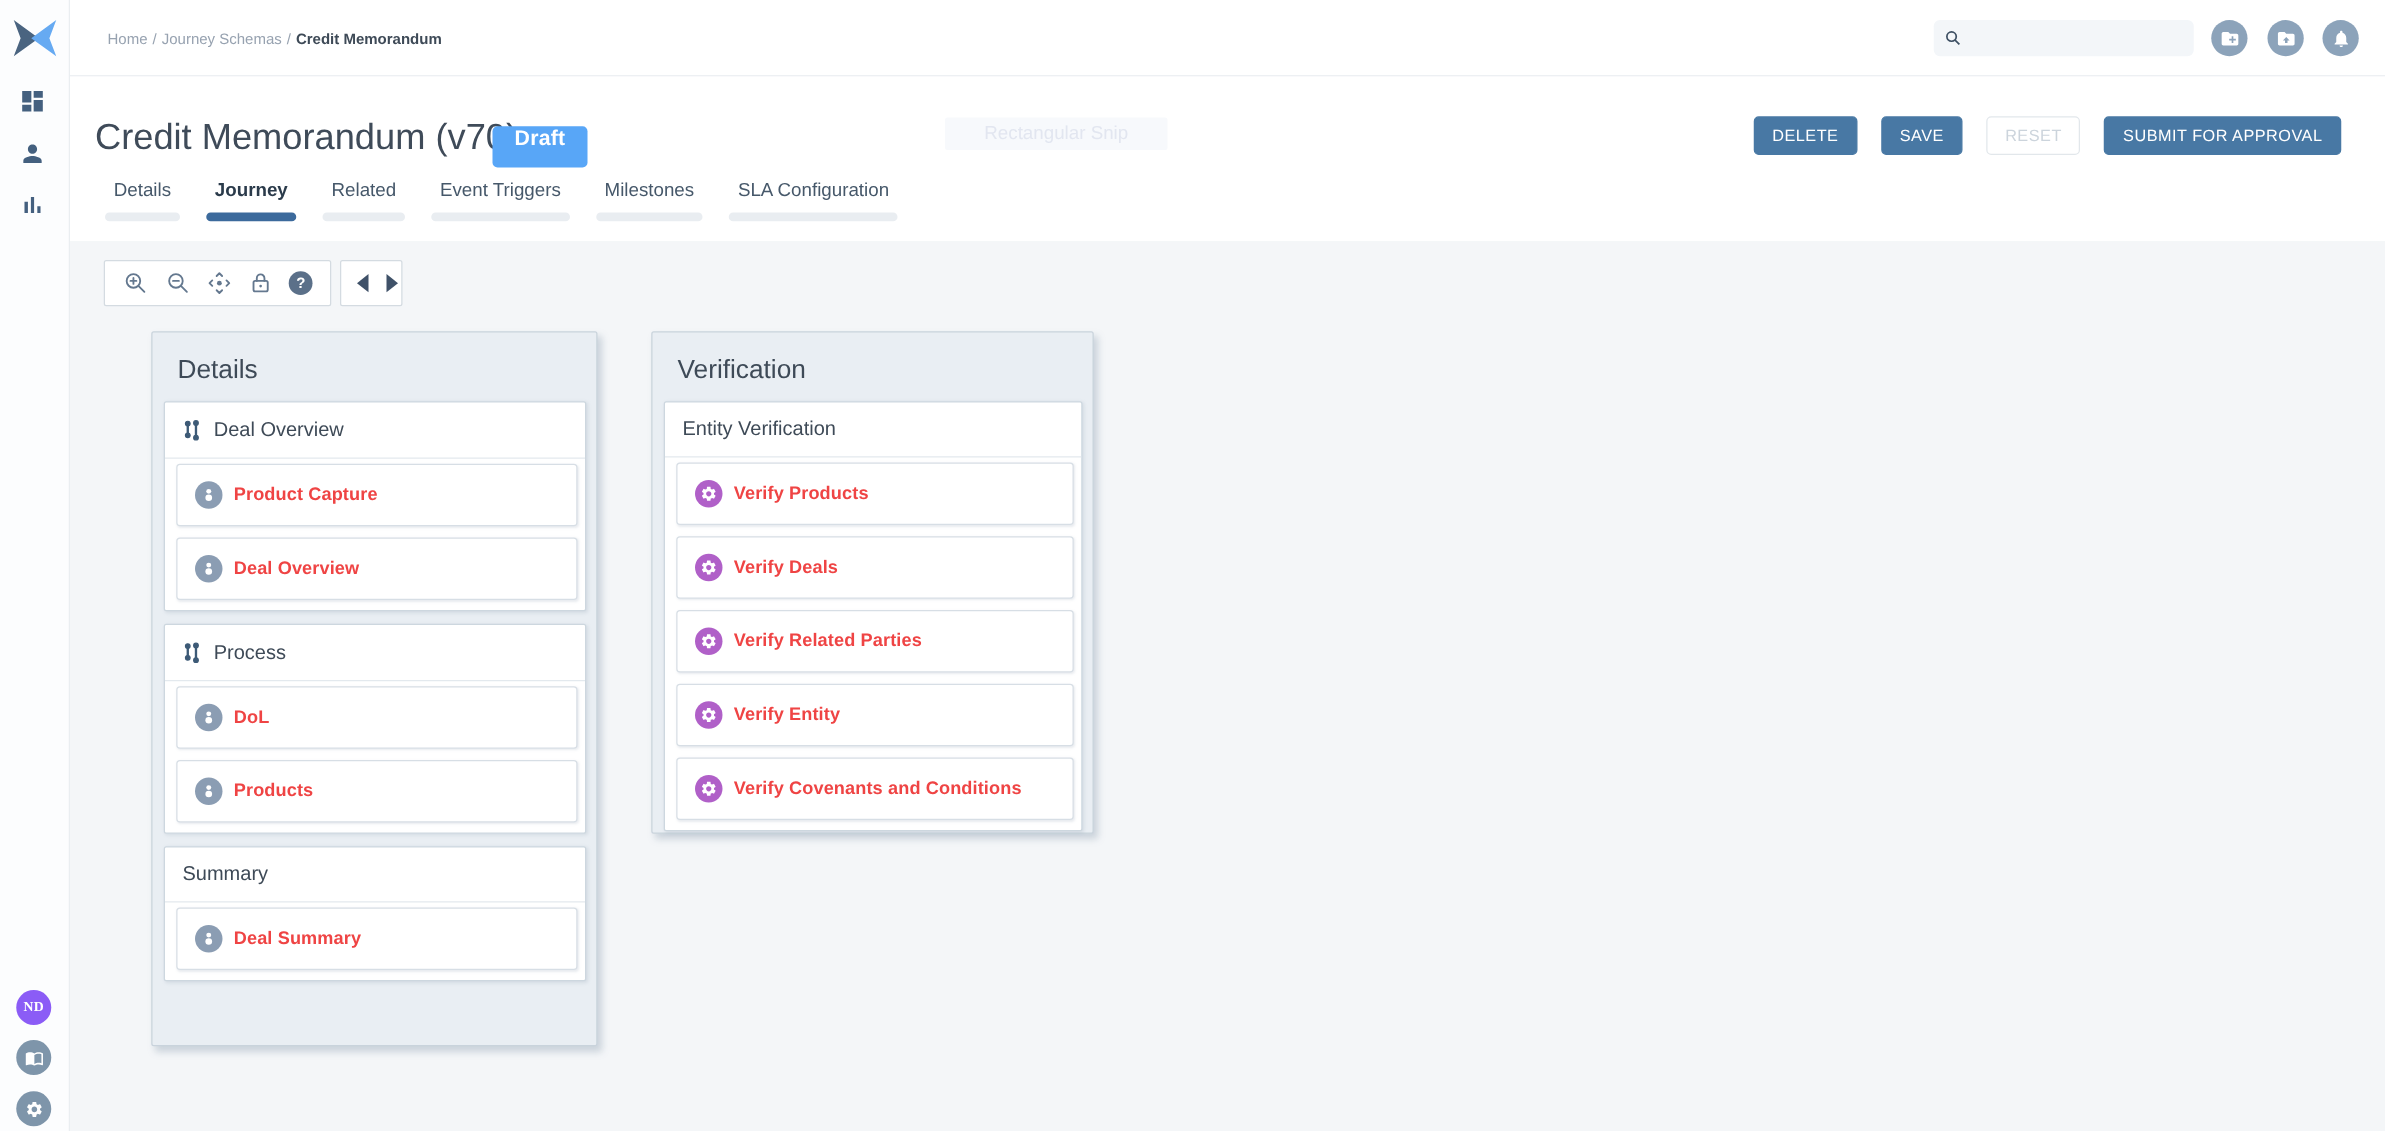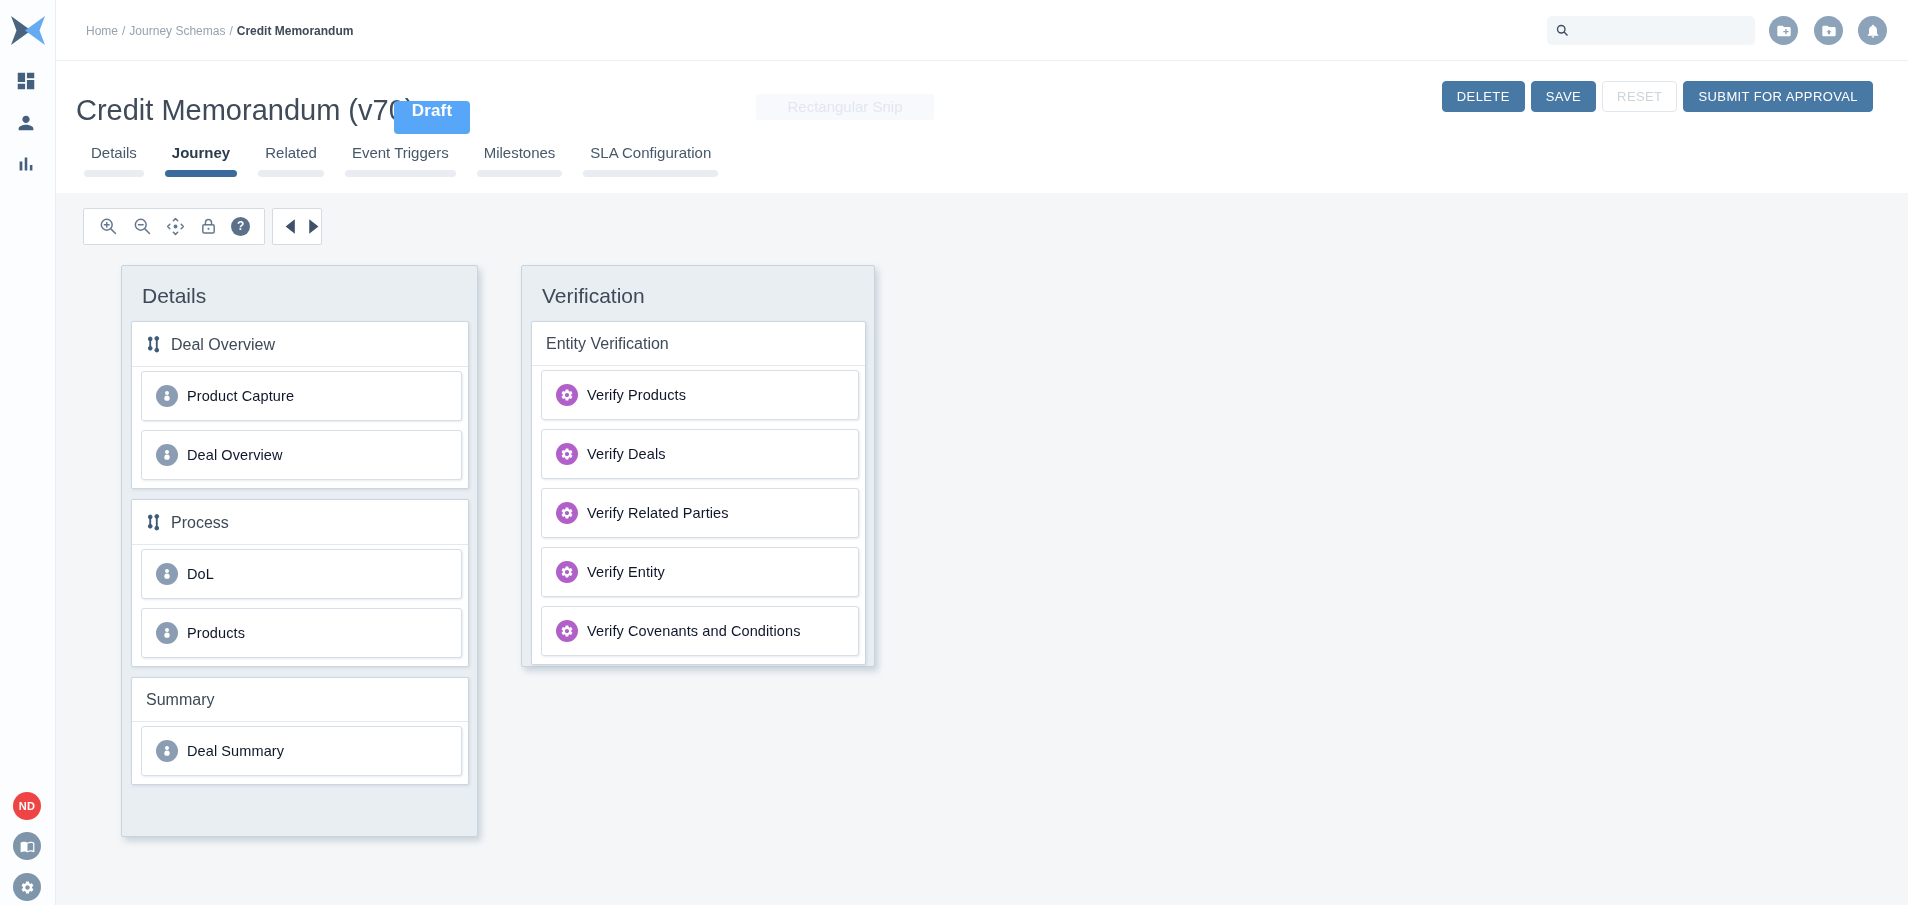--- a/index.html
+++ b/index.html
@@ -10,21 +10,21 @@
   }
   
   .sidebar { position:absolute; left:0; top:0; bottom:0; width:56px;
     background:#fcfdfe; border-right:1px solid #eaeef1; z-index:10; }
   .logo { position:absolute; left:9px; top:11px; }
   .side-ico { position:absolute; left:15px; width:24px; height:24px; color:#44607f; cursor:pointer; }
   .side-ico svg { width:22px; height:22px; fill:currentColor; }
   .side-circle { position:absolute; left:13px; width:28px; height:28px; border-radius:50%;
     background:#7e95aa; display:flex; align-items:center; justify-content:center; cursor:pointer; }
   .side-circle svg { width:15px; height:15px; fill:#fff; }
-  .avatar { background:#ef4444; color:#fff; font-size:11px; font-weight:bold; letter-spacing:.3px; }
+  .avatar { background:#8b5cf6; color:#fff; font-size:11px; font-weight:bold; letter-spacing:.3px;font-family:Liberation Serif, serif; }
   
   .topbar { position:absolute; left:56px; right:0; top:0; height:61px; background:#fff;
     border-bottom:1px solid #edf0f3; z-index:5; }
   .breadcrumb { position:absolute; left:30px; top:24px; font-size:12px; color:#97a2b0;text-align:center; }
   .breadcrumb .sep { margin:0 4px; }
   .breadcrumb .current { color:#3e4a57; font-weight:bold; }
   .searchbox { position:absolute; right:153px; top:16px; width:208px; height:29px;
     background:#f3f6f9; border-radius:5px; display:flex; align-items:center; padding-left:8px; }
   .searchbox svg { width:15px; height:15px; stroke:#3d4f63; fill:none; stroke-width:2.2; }
   .searchbox input { border:none; outline:none; background:transparent; font-size:13px;
@@ -34,21 +34,21 @@
   .top-circle svg { width:16px; height:16px; fill:#fff; }
   
   .header { position:absolute; left:56px; right:0; top:61px; height:132px; background:#fff; }
   .page-title { position:absolute; left:20px; top:33px; font-size:29px; font-weight:400; color:#3f4b59; }
   .badge { position:absolute; left:338px; top:40px; width:76px; height:33px; background:#58a6f7;
     border-radius:4px; color:#fff; font-size:17px; font-weight:bold; text-align:center;
     line-height:19px; letter-spacing:.2px; }
   .ghost { position:absolute; left:700px; top:33px; width:178px; height:26px;
     background:#f7f9fc; color:#e2e6f0; font-size:15px; text-align:center; line-height:26px;
     border-radius:2px; }
-  .actions { position:absolute; right:35px; top:20px; display:flex; gap:6px;padding-left:30px; }
+  .actions { position:absolute; right:35px; top:32px; display:flex; gap:19px;padding-left:30px; }
   .btn { height:31px; border-radius:4px; border:1px solid #4878a4; background:#4878a4; color:#fff;
     font-size:13px; font-weight:400; letter-spacing:.4px; padding:0 14px; cursor:pointer;
     font-family:inherit; }
   .btn.disabled { background:#fff; border-color:#e2e7eb; color:#ccd4dc; cursor:default; }
   .tabs { position:absolute; left:28px; top:84px; display:flex; }
   .tab { display:flex; flex-direction:column; align-items:center; margin-right:21px; cursor:pointer; }
   .tab-label { font-size:15px; color:#46586a; padding:0 7px; line-height:16px; }
   .tab.active .tab-label { color:#2b3b4b; font-weight:bold; }
   .tab-pill { margin-top:9px; height:7px; width:100%; border-radius:4px; background:#e9edf1; }
   .tab.active .tab-pill { background:#3c6a9c; }
@@ -77,21 +77,21 @@
   .reorder-ico svg { width:15px; height:19px; stroke:#3d5a76; fill:#3d5a76; }
   .cards { padding:4px 6px 8px 9px; }
   .card { display:flex; align-items:center; height:50px; background:#fff; border:1px solid #d7dee5;
     border-radius:3px; box-shadow:1px 1px 2px rgba(125,145,165,.18); padding-left:14px; cursor:pointer; }
   .card + .card { margin-top:9px; }
   .step-ico { width:22px; height:22px; border-radius:50%; margin-right:9px; flex:none;
     display:flex; align-items:center; justify-content:center; }
   .step-ico.user { background:#8b9db3; }
   .step-ico.gear { background:#b060c8; }
   .step-ico svg { width:14px; height:14px; fill:#fff; }
-  .card-label { font-size:14.5px; font-weight:normal; color:#0f172a; letter-spacing:.1px; }
+  .card-label { font-size:14.5px; font-weight:bold; color:#ef4444; letter-spacing:.1px; }
 </style>
 </head>
 <body>
 
 <div class="sidebar">
   <div class="logo">
     <svg width="38" height="38" viewBox="0 0 38 38">
       <polygon points="2,5 22,19.5 2,34 7.5,19.5" fill="#4a6480"></polygon>
       <polygon points="36,5 16,19.5 36,34 30.5,19.5" fill="#66aaf2"></polygon>
     </svg>

